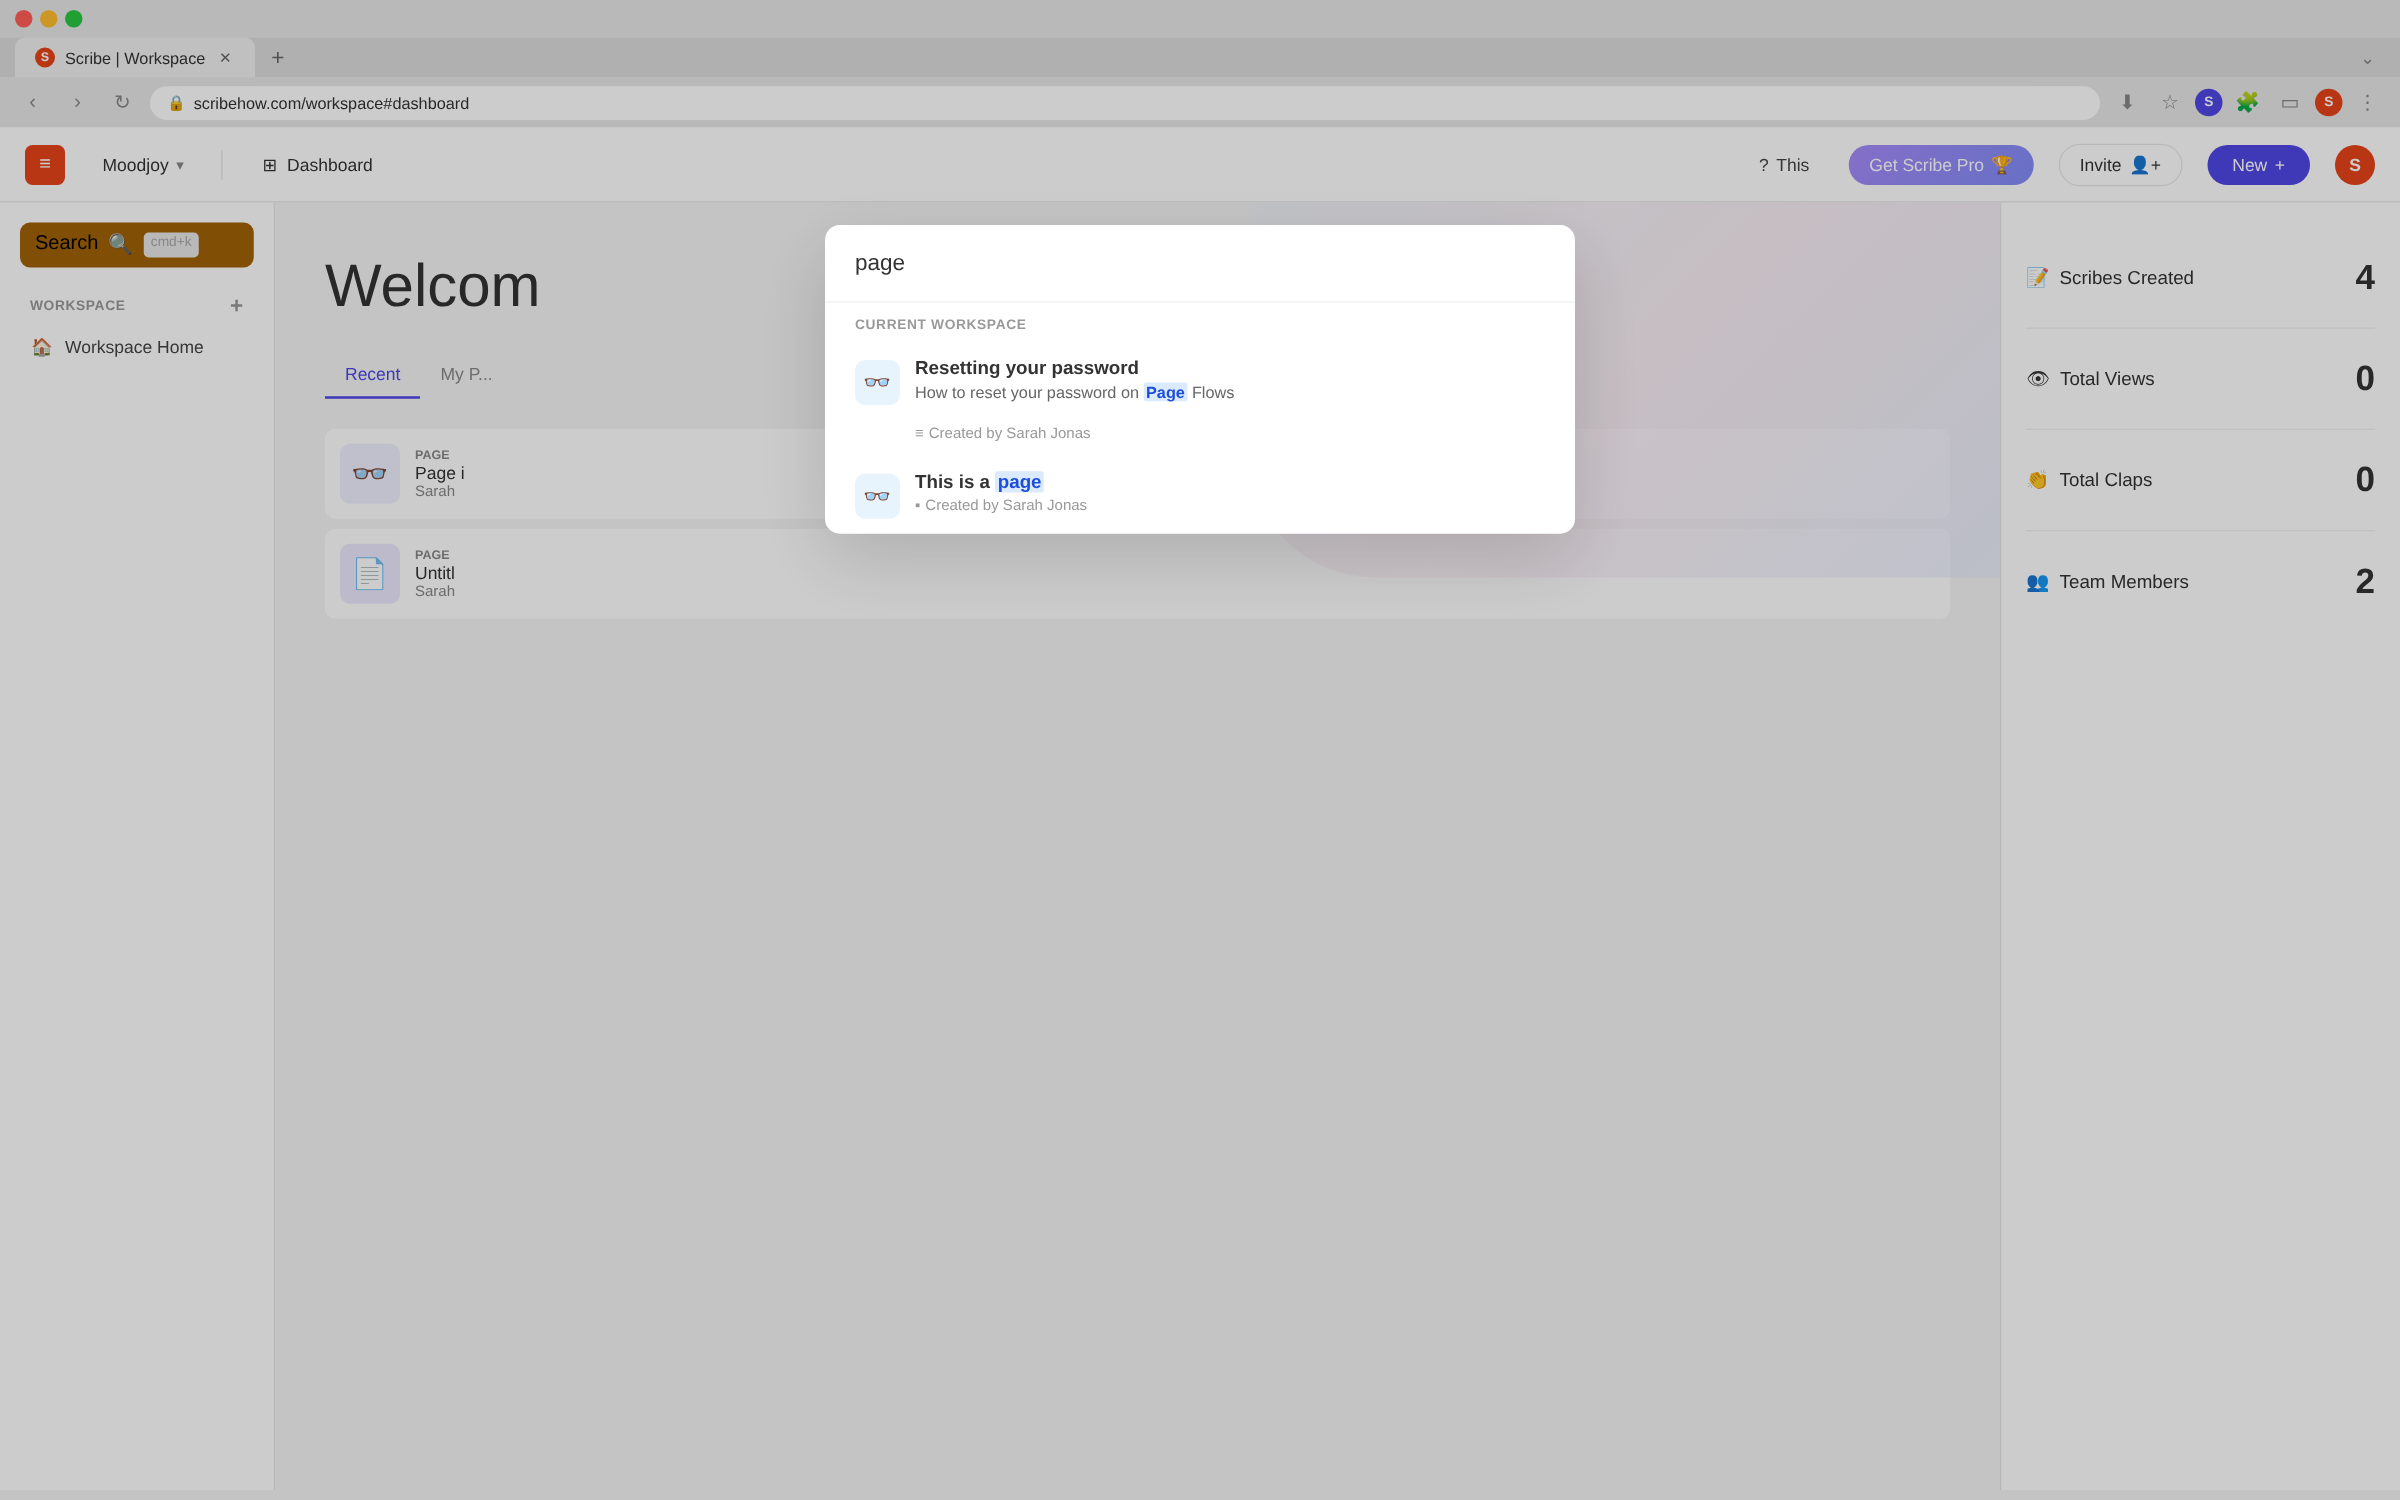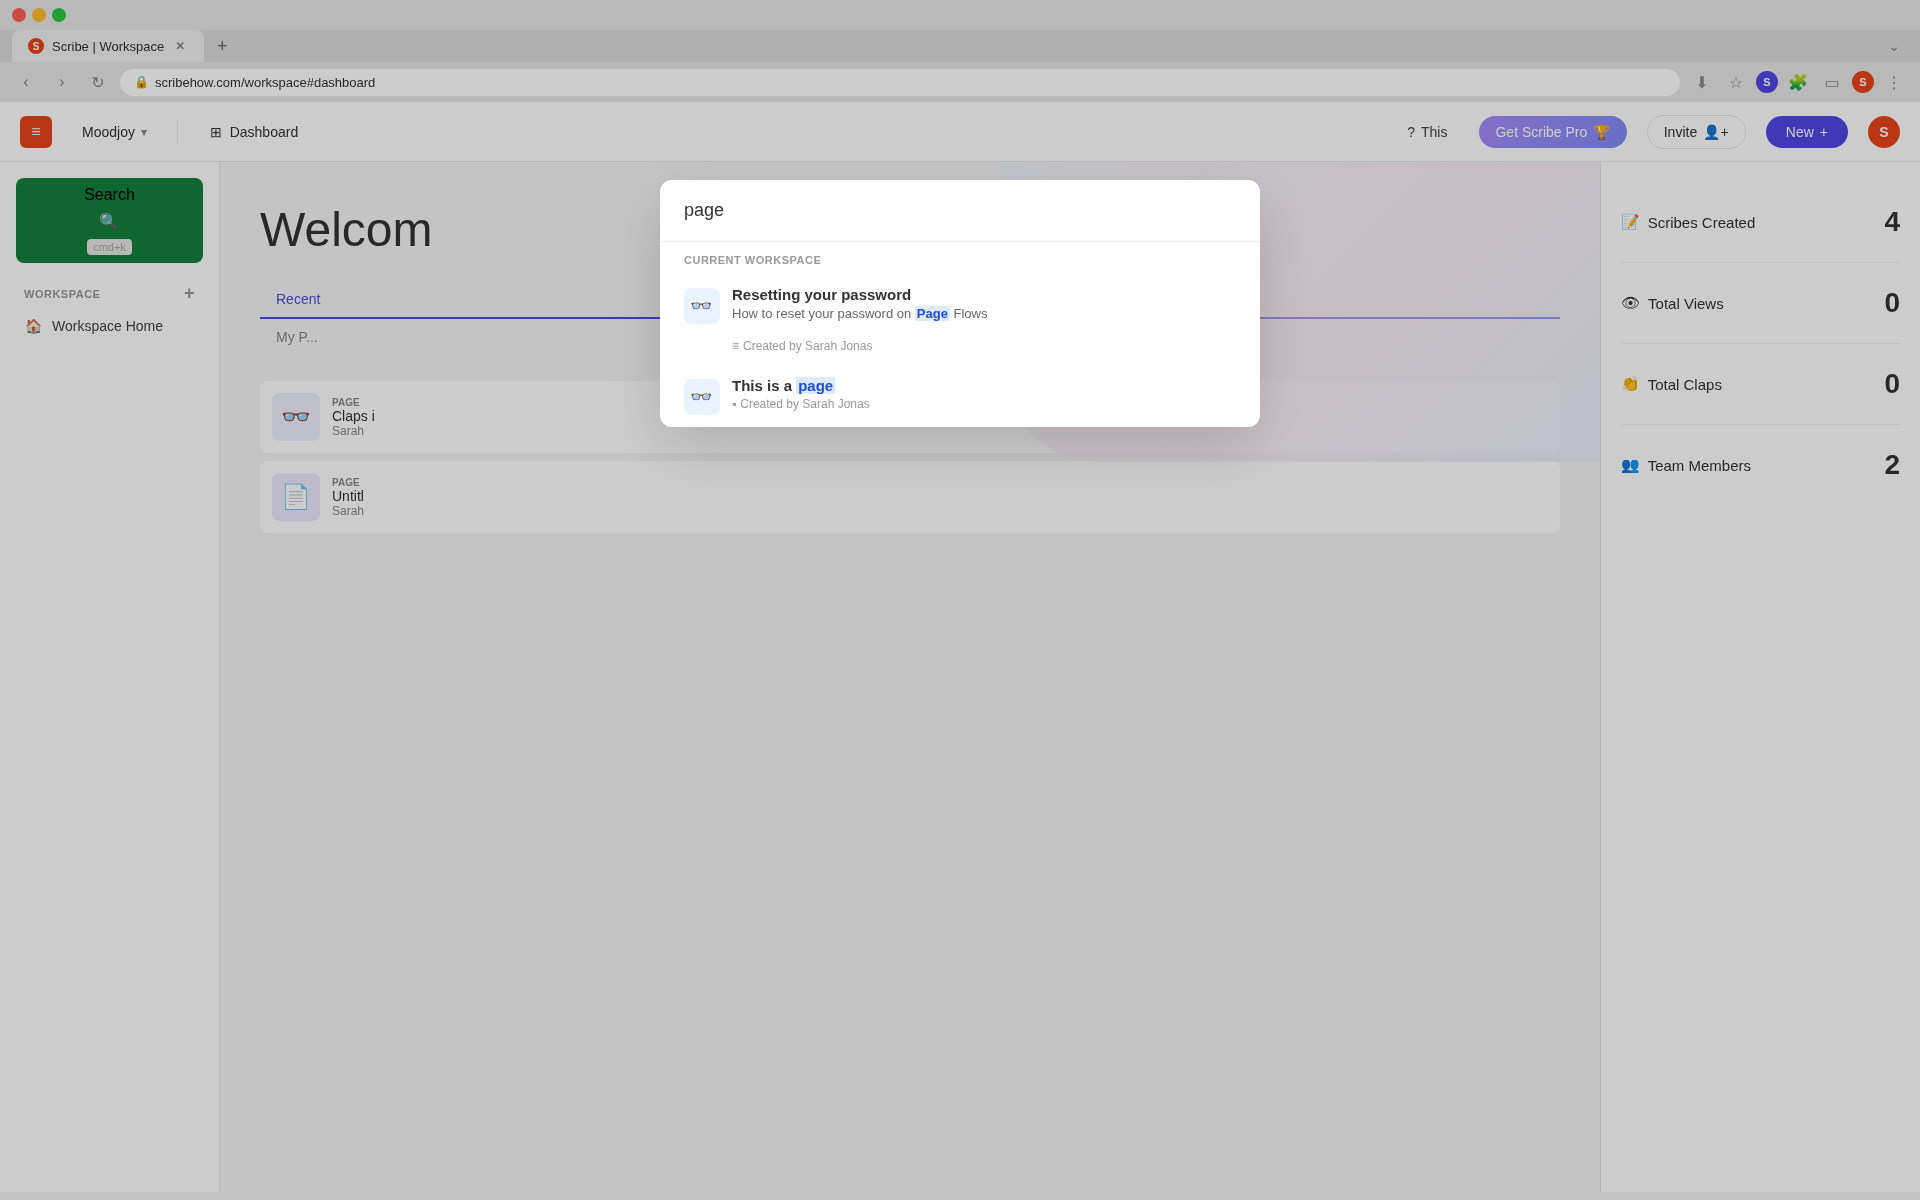--- a/index.html
+++ b/index.html
@@ -35,32 +35,32 @@
     .header-spacer { flex: 1; }
     .help-btn { display: flex; align-items: center; gap: 6px; padding: 8px 12px; font-size: 14px; color: #444; cursor: pointer; }
     .get-pro-btn { display: flex; align-items: center; gap: 6px; padding: 8px 16px; background: linear-gradient(135deg, #a78bfa, #818cf8); border-radius: 20px; font-size: 14px; color: white; cursor: pointer; font-weight: 400; }
     .invite-btn { display: flex; align-items: center; gap: 6px; padding: 8px 16px; border: 1px solid #e8e8e8; border-radius: 20px; font-size: 14px; color: #333; cursor: pointer; }
     .new-btn { display: flex; align-items: center; gap: 6px; padding: 8px 20px; background: #4f46e5; border-radius: 20px; font-size: 14px; color: white; cursor: pointer; font-weight: 500; }
     .avatar { width: 32px; height: 32px; border-radius: 50%; background: #e8441a; display: flex; align-items: center; justify-content: center; color: white; font-weight: bold; font-size: 14px; }
 
     
     .main-content { display: flex; flex: 1; overflow: hidden; }
     .sidebar { width: 220px; background: white; border-right: 1px solid #e8e8e8; padding: 16px; display: flex; flex-direction: column; gap: 8px; }
-    .search-box { display: flex; align-items: center; gap: 8px; padding: 8px 12px; background: #15803d; border-radius: 8px; cursor: pointer; flex-direction: column; }
+    .search-box { display: flex; gap: 8px; padding: 8px 12px; background: #a16207; border-radius: 8px; cursor: pointer; }
     .search-shortcut { font-size: 11px; color: #aaa; background: #e8e8e8; padding: 2px 6px; border-radius: 4px; }
     .sidebar-section { margin-top: 12px; }
     .sidebar-section-label { font-size: 11px; font-weight: 600; color: #999; text-transform: uppercase; letter-spacing: 0.5px; padding: 0 8px; margin-bottom: 4px; display: flex; align-items: center; justify-content: space-between; }
     .sidebar-add { color: #999; font-size: 18px; cursor: pointer; }
     .sidebar-item { display: flex; align-items: center; gap: 8px; padding: 8px; border-radius: 6px; cursor: pointer; font-size: 14px; color: #444; }
     .sidebar-item-icon { width: 20px; height: 20px; display: flex; align-items: center; justify-content: center; font-size: 14px; }
 
     
     .page-area { flex: 1; padding: 40px; position: relative; }
     .page-title { font-size: 48px; font-weight: 400; color: #333; margin-bottom: 24px; }
-    .tabs { display: flex; gap: 0; margin-bottom: 24px; flex-direction: column; }
+    .tabs { display: flex; gap: 0; margin-bottom: 24px; }
     .tab-item { padding: 10px 16px; font-size: 14px; color: #888; cursor: pointer; border-bottom: 2px solid transparent; }
     .tab-item.active { color: #4f46e5; border-bottom-color: #4f46e5; font-weight: 500; }
     .recent-items { display: flex; flex-direction: column; gap: 8px; }
     .recent-item { display: flex; align-items: center; gap: 12px; padding: 12px; background: white; border-radius: 8px; }
     .recent-item-thumb { width: 48px; height: 48px; background: #f0f0ff; border-radius: 8px; display: flex; align-items: center; justify-content: center; font-size: 24px; }
     .recent-item-badge { font-size: 10px; color: #888; font-weight: 600; text-transform: uppercase; }
     .recent-item-title { font-size: 14px; font-weight: 500; color: #333; }
     .recent-item-author { font-size: 12px; color: #888; }
 
     
@@ -194,21 +194,21 @@
       <div class="page-title">Welcom</div>
       <div class="tabs">
         <div class="tab-item active">Recent</div>
         <div class="tab-item">My P...</div>
       </div>
       <div class="recent-items">
         <div class="recent-item">
           <div class="recent-item-thumb">👓</div>
           <div>
             <div class="recent-item-badge">PAGE</div>
-            <div class="recent-item-title">Claps i</div>
+            <div class="recent-item-title">Page i</div>
             <div class="recent-item-author">Sarah</div>
           </div>
         </div>
         <div class="recent-item">
           <div class="recent-item-thumb" style="background:#ede9fe;">📄</div>
           <div>
             <div class="recent-item-badge">PAGE</div>
             <div class="recent-item-title">Untitl</div>
             <div class="recent-item-author">Sarah</div>
           </div>

